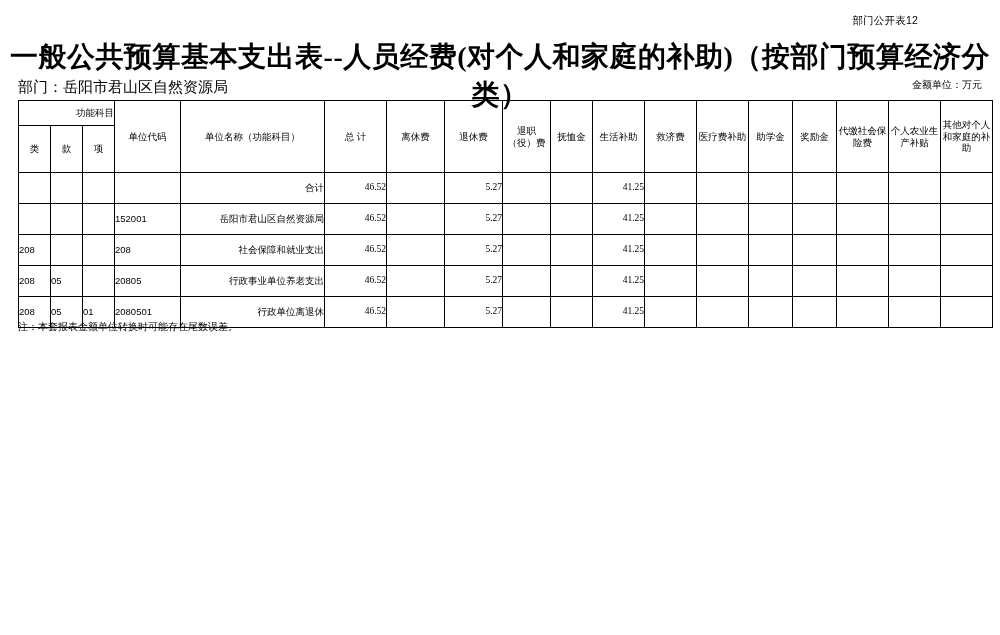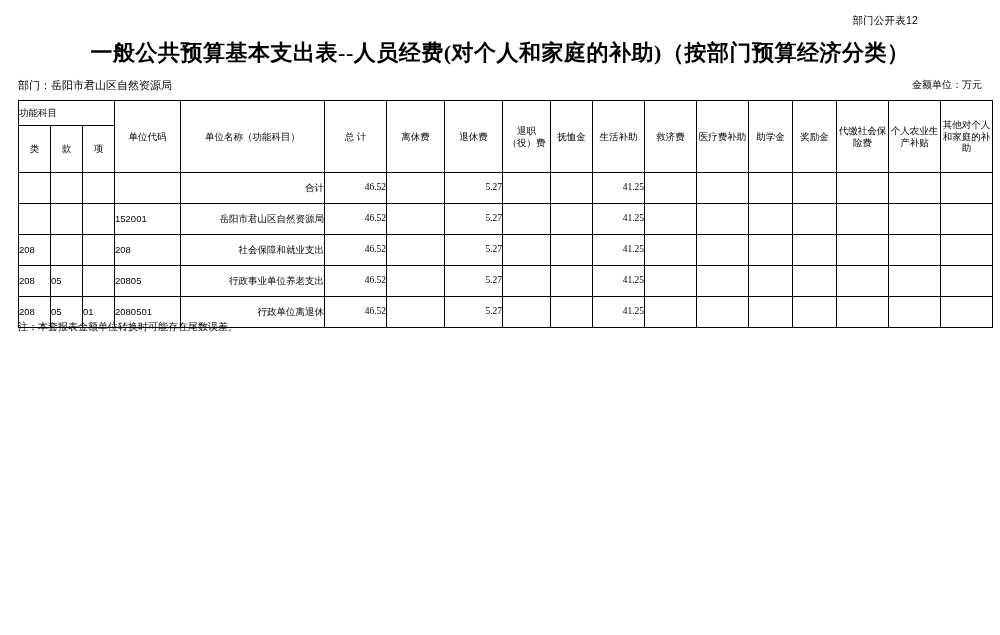--- a/index.html
+++ b/index.html
@@ -28,37 +28,37 @@
     font-size: 10.5px;
     letter-spacing: 0.2px;
     color: #000;
   }
   .doc-title {
     position: absolute;
     top: 38px;
     left: 0;
     width: 1000px;
     text-align: center;
-    font-size: 22px;
+    font-size: 28px;
     font-weight: bold;
     letter-spacing: 0.5px;
     font-family: "Liberation Serif", serif;
   }
   .meta-row {
     position: absolute;
     top: 78px;
     left: 18px;
     width: 964px;
     height: 16px;
   }
   .dept {
     position: absolute;
     left: 0;
     top: 0;
-    font-size: 11px;
+    font-size: 15px;
   }
   .unit {
     position: absolute;
     right: 0;
     top: 0;
     font-size: 10px;
   }
   table.budget {
     position: absolute;
     top: 100px;
@@ -71,21 +71,21 @@
   table.budget td {
     border: 1px solid #000000;
     font-size: 9.5px;
     font-weight: normal;
     padding: 0;
     vertical-align: middle;
     line-height: 1.25;
   }
   th.grp {
     height: 24px;
-    text-align: left;
+    text-align: right;
     font-size: 10px;
   }
   th.sub {
     height: 46px;
     text-align: center;
     font-size: 10px;
   }
   th.tall {
     height: 70px;
     text-align: center;

